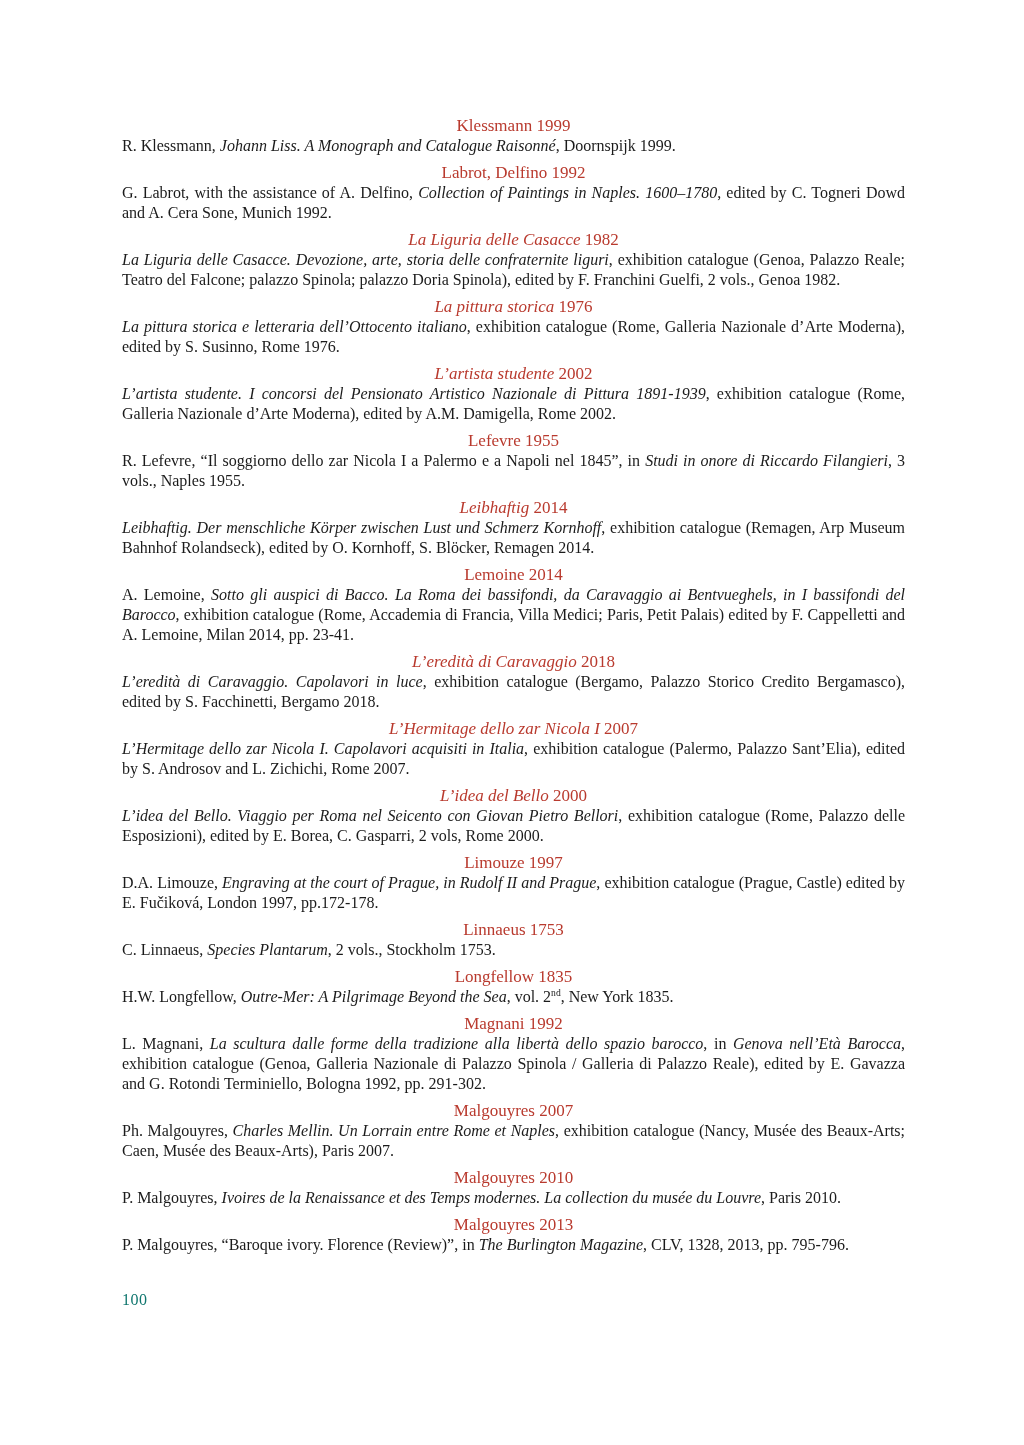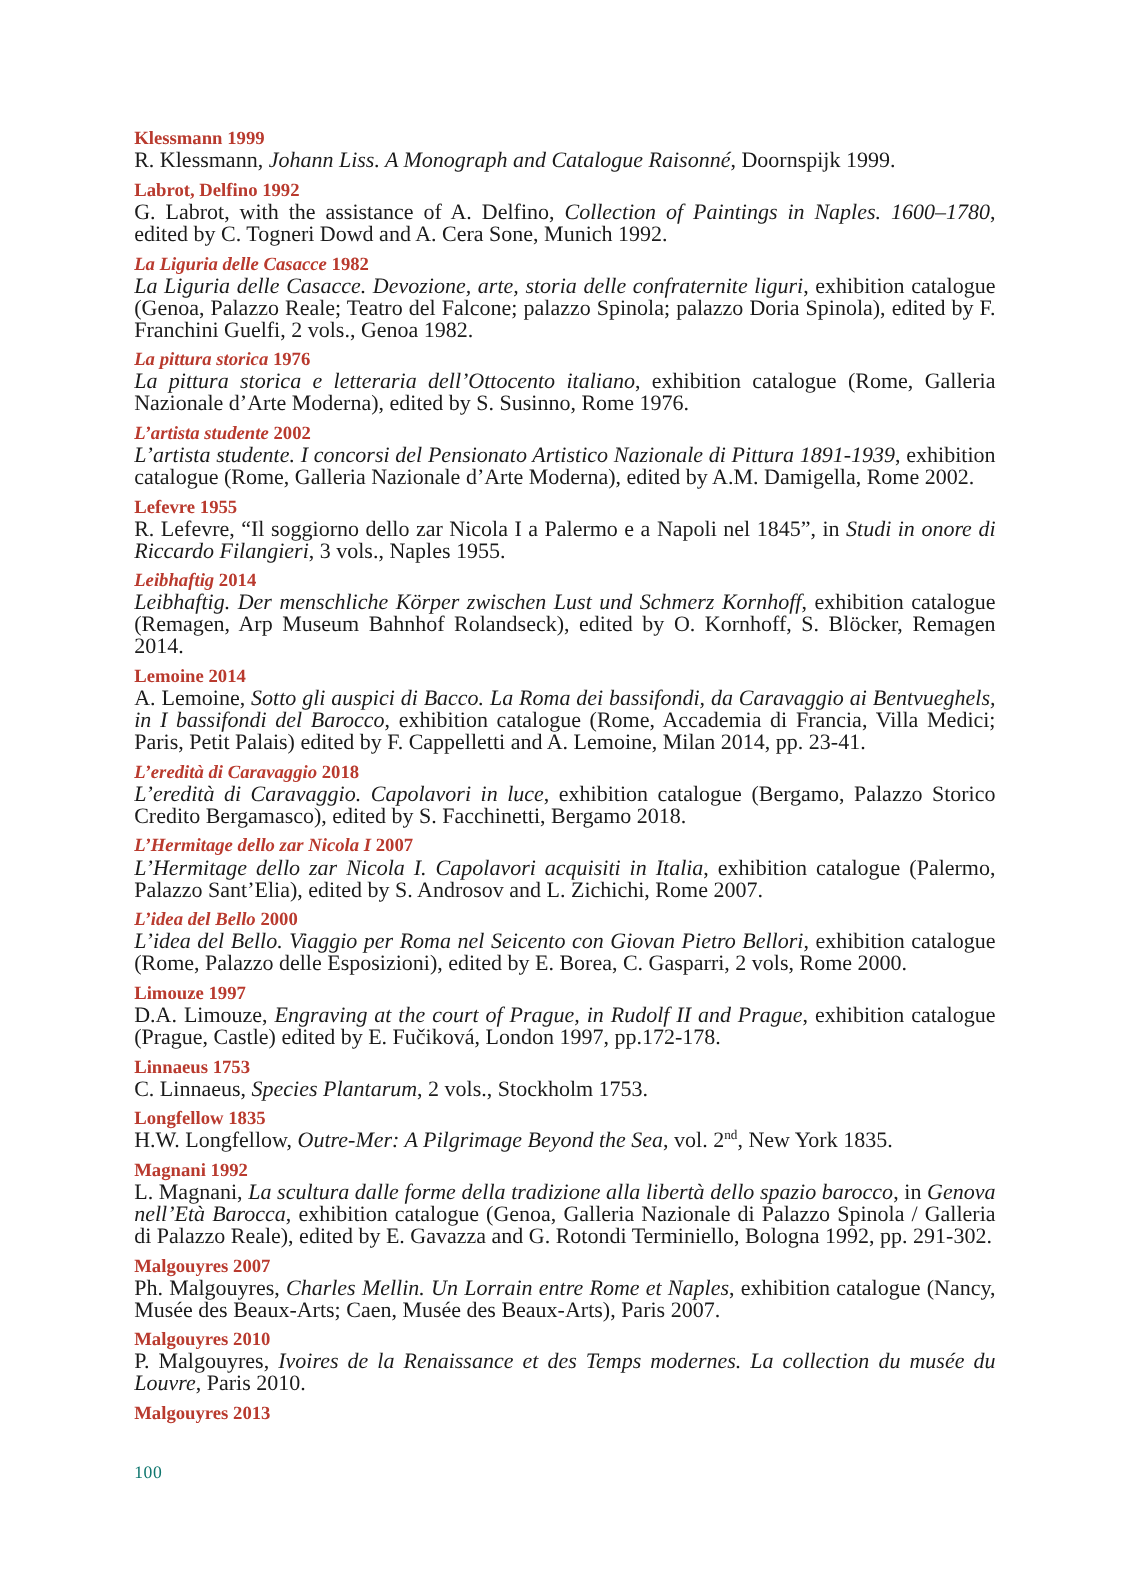--- a/index.html
+++ b/index.html
@@ -13,26 +13,27 @@
     color: #1b1b1b;
     padding: 116px 119px 0 122px;
     overflow: hidden;
   }
   .bib { display: block; }
   .entry { margin: 0 0 7px 0; }
   .hdr {
     margin: 0;
     font-size: 17px;
     line-height: 20px;
-    font-weight: bold;
+    font-weight: normal;
     color: var(--accent, #b93a2e);
+    text-align: center;
   }
   .body {
     margin: 0;
-    font-size: 20px;
+    font-size: 16px;
     line-height: 20px;
     text-align: justify;
     color: #1b1b1b;
   }
   .it { font-style: italic; }
   .sup { vertical-align: super; font-size: 0.6em; line-height: 0; }
   .pageno {
     margin-top: 36px;
     font-size: 16px;
     letter-spacing: 0.5px;
@@ -107,16 +108,17 @@
       <section class="entry">
         <h3 class="hdr"><span>Malgouyres 2007</span></h3>
         <p class="body"><span>Ph. Malgouyres, </span><span class="it">Charles Mellin. Un Lorrain entre Rome et Naples</span><span>, exhibition catalogue (Nancy, Musée des Beaux-Arts; Caen, Musée des Beaux-Arts), Paris 2007.</span></p>
       </section>
       <section class="entry">
         <h3 class="hdr"><span>Malgouyres 2010</span></h3>
         <p class="body"><span>P. Malgouyres, </span><span class="it">Ivoires de la Renaissance et des Temps modernes. La collection du musée du Louvre</span><span>, Paris 2010.</span></p>
       </section>
       <section class="entry">
         <h3 class="hdr"><span>Malgouyres 2013</span></h3>
+        <p class="body"><span>P. Malgouyres, “Baroque ivory. Florence (Review)”, in </span><span class="it">The Burlington Magazine</span><span>, CLV, 1328, 2013, pp. 795-796.</span></p>
       </section>
     </main>
   <div class="pageno">100</div>
 </div>
 
 </body></html>

